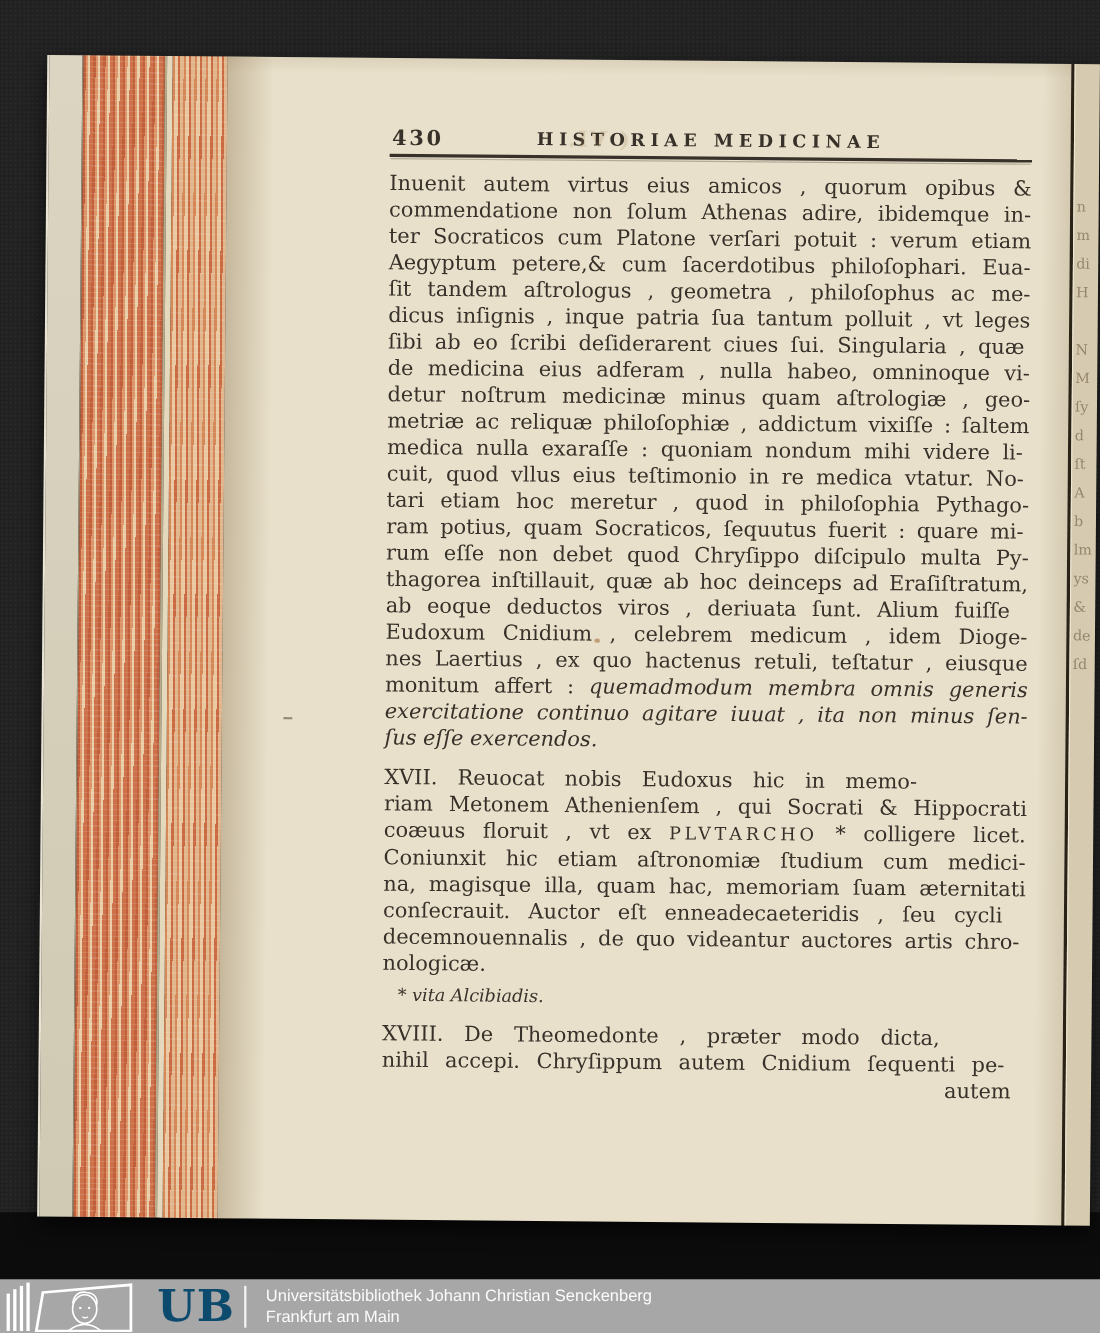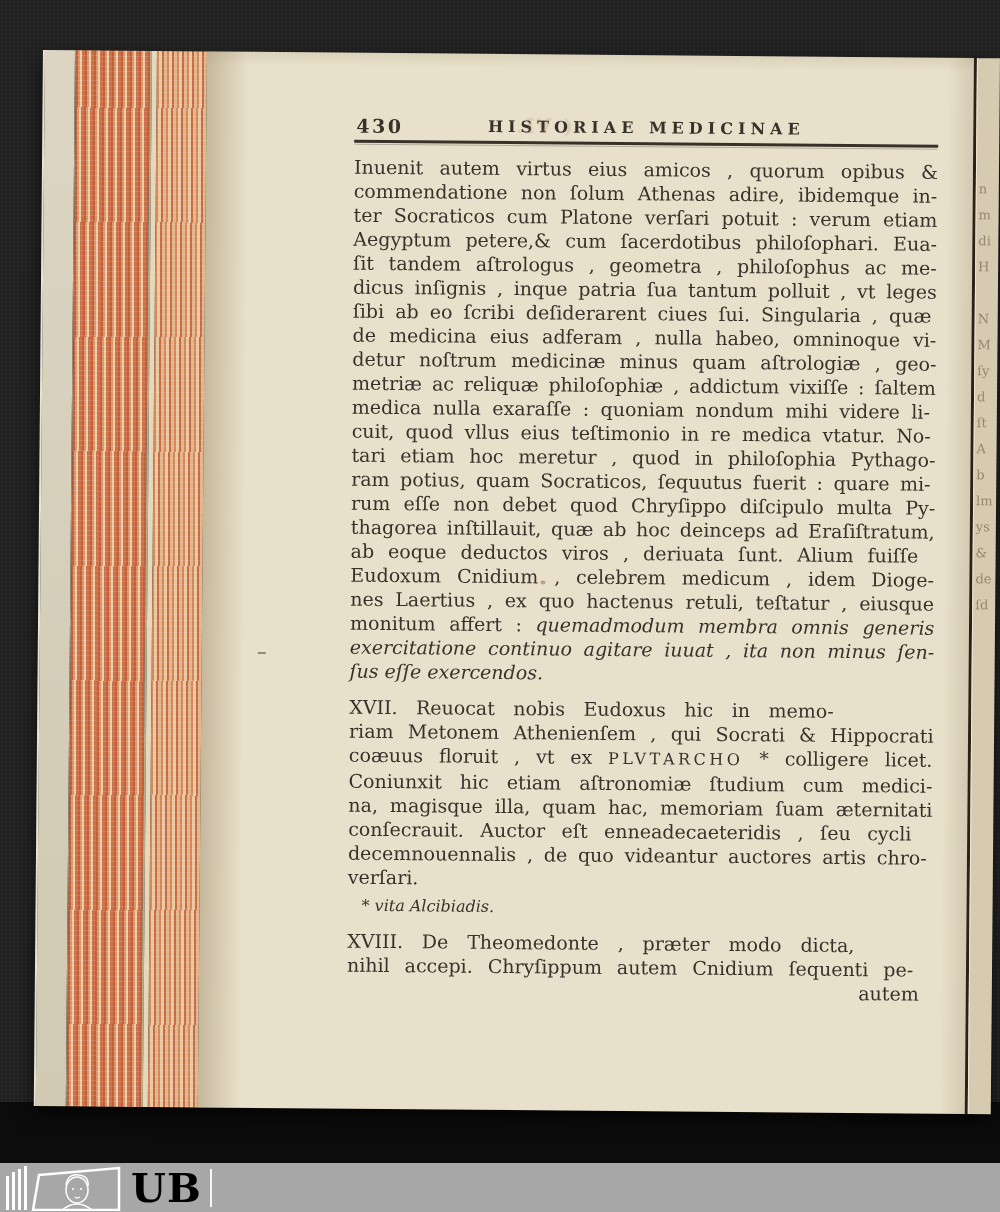--- a/index.html
+++ b/index.html
@@ -68,21 +68,21 @@
   .footer{position:absolute;left:0;right:0;bottom:0;height:49px;background:#a7a7a7;
           display:flex;align-items:center;}
   .lg-lines{display:flex;gap:3px;margin-left:6px;align-items:flex-end;height:44px;}
   .lg-lines i{display:block;width:3px;background:#fff;}
   .lg-lines i:nth-child(1){height:34px;}
   .lg-lines i:nth-child(2){height:38px;}
   .lg-lines i:nth-child(3){height:41px;}
   .lg-lines i:nth-child(4){height:44px;}
   .flag{margin-left:4px;display:block;}
   .ub{font-family:"DejaVu Serif",serif;font-weight:bold;font-size:40px;line-height:44px;
-      color:#000000;margin-left:8px;letter-spacing:1px;}
+      color:#0c4a6e;margin-left:20px;letter-spacing:1px;}
   .lg-div{width:2px;height:38px;background:#fff;margin-left:8px;opacity:.9;}
   .lib{margin-left:18px;font-family:"Liberation Sans",sans-serif;color:#fbfbfb;
        font-size:15px;line-height:19px;}
 </style>
 </head>
 <body>
 
 <div class="scene">
   <div class="under-book"></div>
 
@@ -127,21 +127,21 @@
             <div class="line j"><span class="ln-in" style="word-spacing: 7.5px;"><span class="seg-roman">monitum affert : </span><span class="seg-italic">quemadmodum membra omnis generis</span></span></div>
             <div class="line j"><span class="ln-in" style="word-spacing: 5.63px;"><span class="seg-italic">exercitatione continuo agitare iuuat , ita non minus ſen-</span></span></div>
             <div class="line l"><span class="ln-in"><span class="seg-italic">ſus eſſe exercendos.</span></span></div>
             <div class="line j" style="margin-top: 12px;"><span class="ln-in" style="word-spacing: 12.43px;"><span class="seg-roman">      XVII.   Reuocat nobis Eudoxus hic in memo-</span></span></div>
             <div class="line j"><span class="ln-in" style="word-spacing: 8.29px;"><span class="seg-roman">riam Metonem Athenienſem , qui Socrati &amp; Hippocrati</span></span></div>
             <div class="line j"><span class="ln-in" style="word-spacing: 9.88px;"><span class="seg-roman">coæuus floruit , vt ex </span><span class="seg-spaced">PLVTARCHO</span><span class="seg-roman"> * colligere licet.</span></span></div>
             <div class="line j"><span class="ln-in" style="word-spacing: 12px;"><span class="seg-roman">Coniunxit hic etiam aſtronomiæ ſtudium cum medici-</span></span></div>
             <div class="line j"><span class="ln-in" style="word-spacing: 5.86px;"><span class="seg-roman">na, magisque illa, quam hac, memoriam ſuam æternitati</span></span></div>
             <div class="line j"><span class="ln-in" style="word-spacing: 10.5px;"><span class="seg-roman">conſecrauit.   Auctor eſt enneadecaeteridis , ſeu cycli</span></span></div>
             <div class="line j"><span class="ln-in" style="word-spacing: 4.75px;"><span class="seg-roman">decemnouennalis ,  de quo videantur auctores artis chro-</span></span></div>
-            <div class="line l"><span class="ln-in"><span class="seg-roman">verſari.</span></span></div>
+            <div class="line l"><span class="ln-in"><span class="seg-roman">nologicæ.</span></span></div>
             <div class="line l small" style="margin-top: 6px;"><span class="ln-in"><span class="seg-roman">* </span><span class="seg-italic">vita Alcibiadis.</span></span></div>
             <div class="line j" style="margin-top: 12px;"><span class="ln-in" style="word-spacing: 12.83px;"><span class="seg-roman">    XVIII.   De Theomedonte , præter modo dicta,</span></span></div>
             <div class="line j"><span class="ln-in" style="word-spacing: 8.88px;"><span class="seg-roman">nihil accepi.   Chryſippum autem Cnidium ſequenti pe-</span></span></div>
             <div class="line r"><span class="ln-in"><span class="seg-roman">autem</span></span></div>
           </div>
       </div>
     </div>
 
     <div class="gap-shadow"></div>
     <div class="sliver">
@@ -180,15 +180,17 @@
       <ellipse cx="46" cy="25" rx="11" ry="13" fill="none" stroke="#fff" stroke-width="1.5"></ellipse>
       <path d="M35 20 Q37 8 48 10 Q58 11 57 21" fill="none" stroke="#fff" stroke-width="1.5"></path>
       <path d="M31 45 Q46 33 61 45" fill="none" stroke="#fff" stroke-width="1.5"></path>
       <circle cx="42" cy="24" r="1.1" fill="#fff"></circle>
       <circle cx="50" cy="24" r="1.1" fill="#fff"></circle>
       <path d="M44 32 Q46 34 49 32" fill="none" stroke="#fff" stroke-width="1.2"></path>
     </svg>
     <span class="ub">UB</span>
     <span class="lg-div"></span>
     <div class="lib">
+      <div>Universitätsbibliothek Johann Christian Senckenberg</div>
+      <div>Frankfurt am Main</div>
     </div>
   </div>
 </div>
 
 </body></html>

